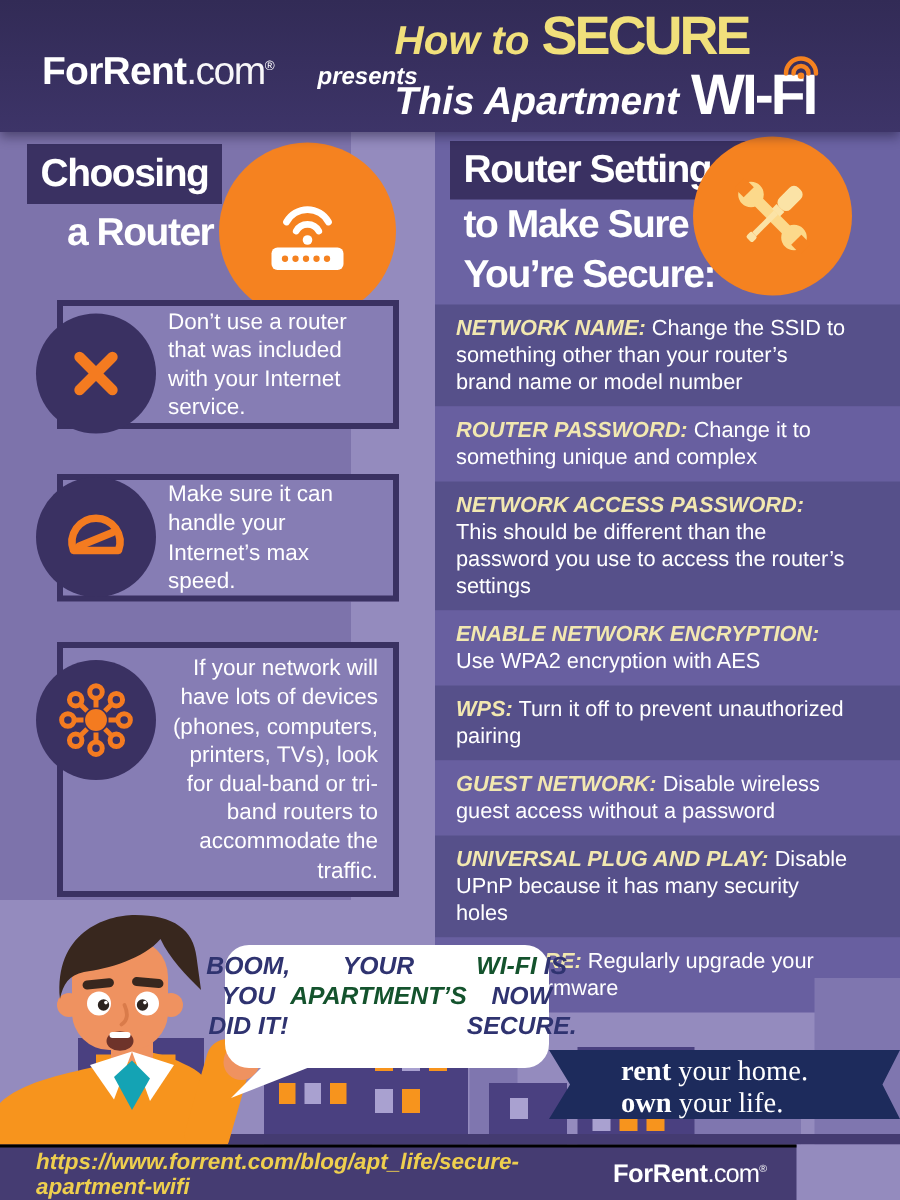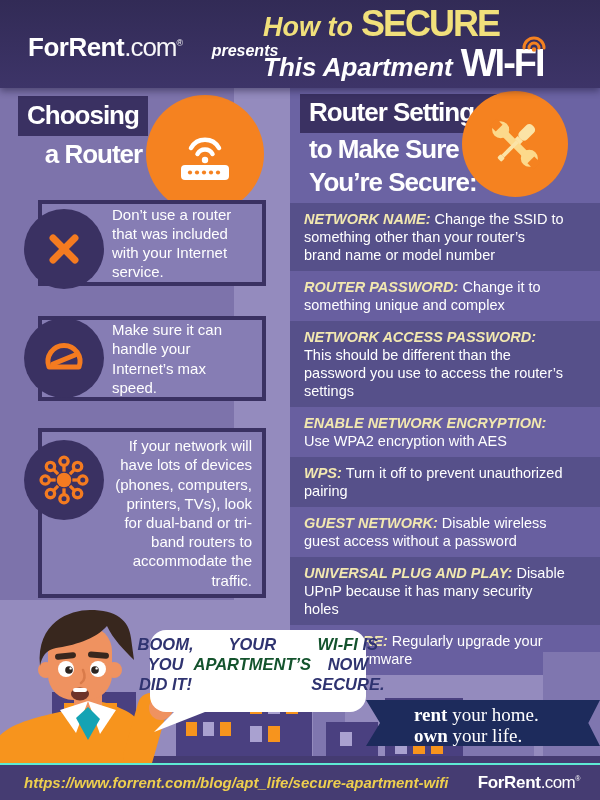--- a/index.html
+++ b/index.html
@@ -72,23 +72,23 @@
             color:#2f3370; padding:4px 6px 4px 12px; }
   .bubble .orange { color:#14532d; }
   .bubble-tail { position:absolute; left:150px; top:708px; z-index:5; }
 
   .ribbon { position:absolute; left:366px; top:700px; width:234px; height:46px; background:#1d2b5c;
             clip-path:polygon(0 0,100% 0,95% 50%,100% 100%,0 100%,6% 50%); z-index:4;
             color:#fff; font-family:"Liberation Serif", serif; font-size:19px; line-height:21px;
             display:flex; flex-direction:column; justify-content:flex-end; padding-left:48px; }
 
   
-  .footer { position:absolute; left:0; top:763px; width:600px; height:37px; background:#453c72;
+  .footer { position:absolute; left:0; top:763px; width:531px; height:37px; background:#453c72;
             z-index:6; display:flex; align-items:center; justify-content:space-between;
-            padding:0 20px 0 24px; border-top:2px solid #5eead4; }
+            padding:0 20px 0 24px; border-top:2px solid #000000; }
   .url { color:#eecf4e; font-style:italic; font-weight:bold; font-size:15px; }
   .f-brand { color:#fff; font-size:17px; font-weight:bold; letter-spacing:-0.3px; }
   .f-brand .suffix { font-weight:400; letter-spacing:-0.6px; }
   .f-brand sup { font-size:7px; font-weight:400; }
 </style>
 </head>
 <body>
 
 <div class="canvas">
 

